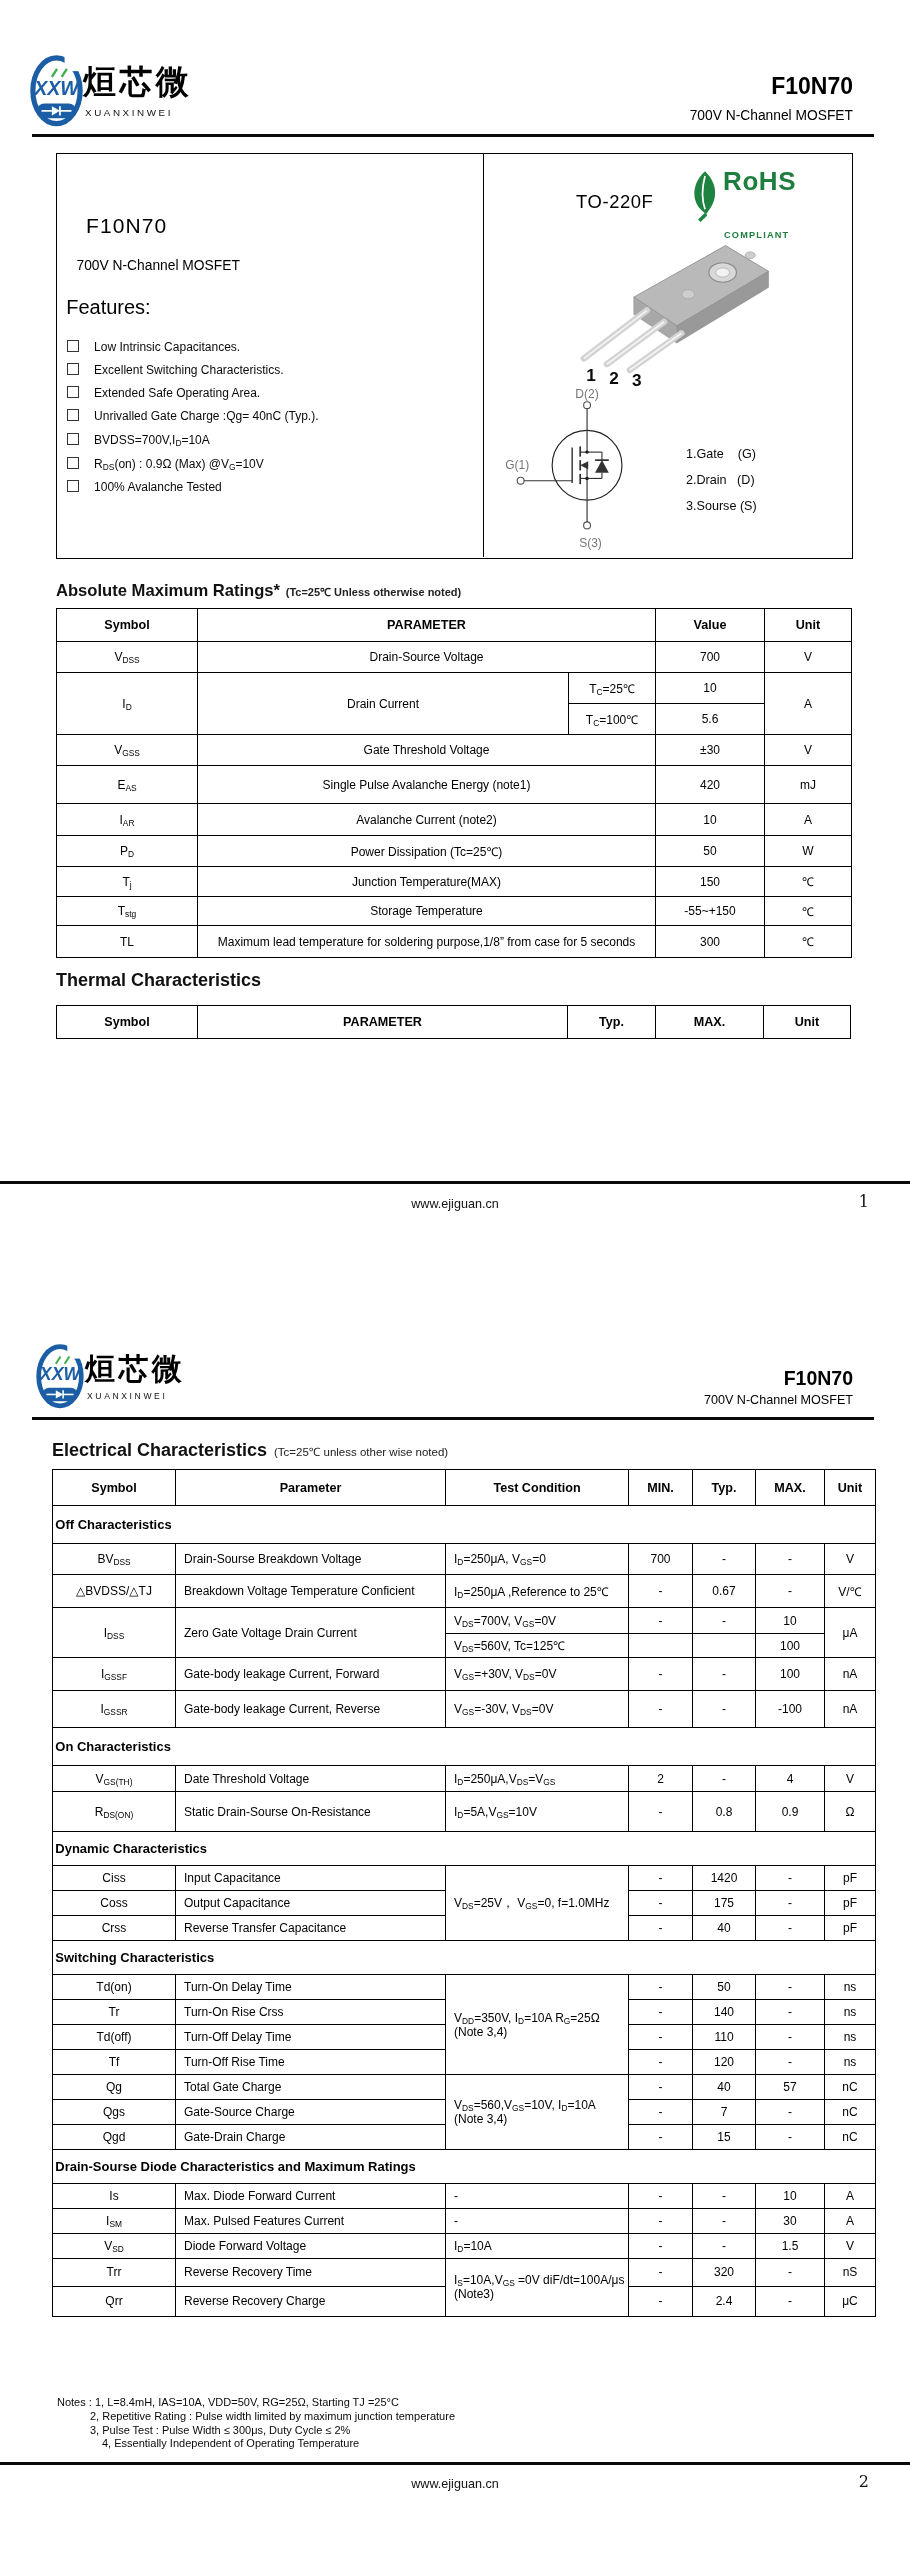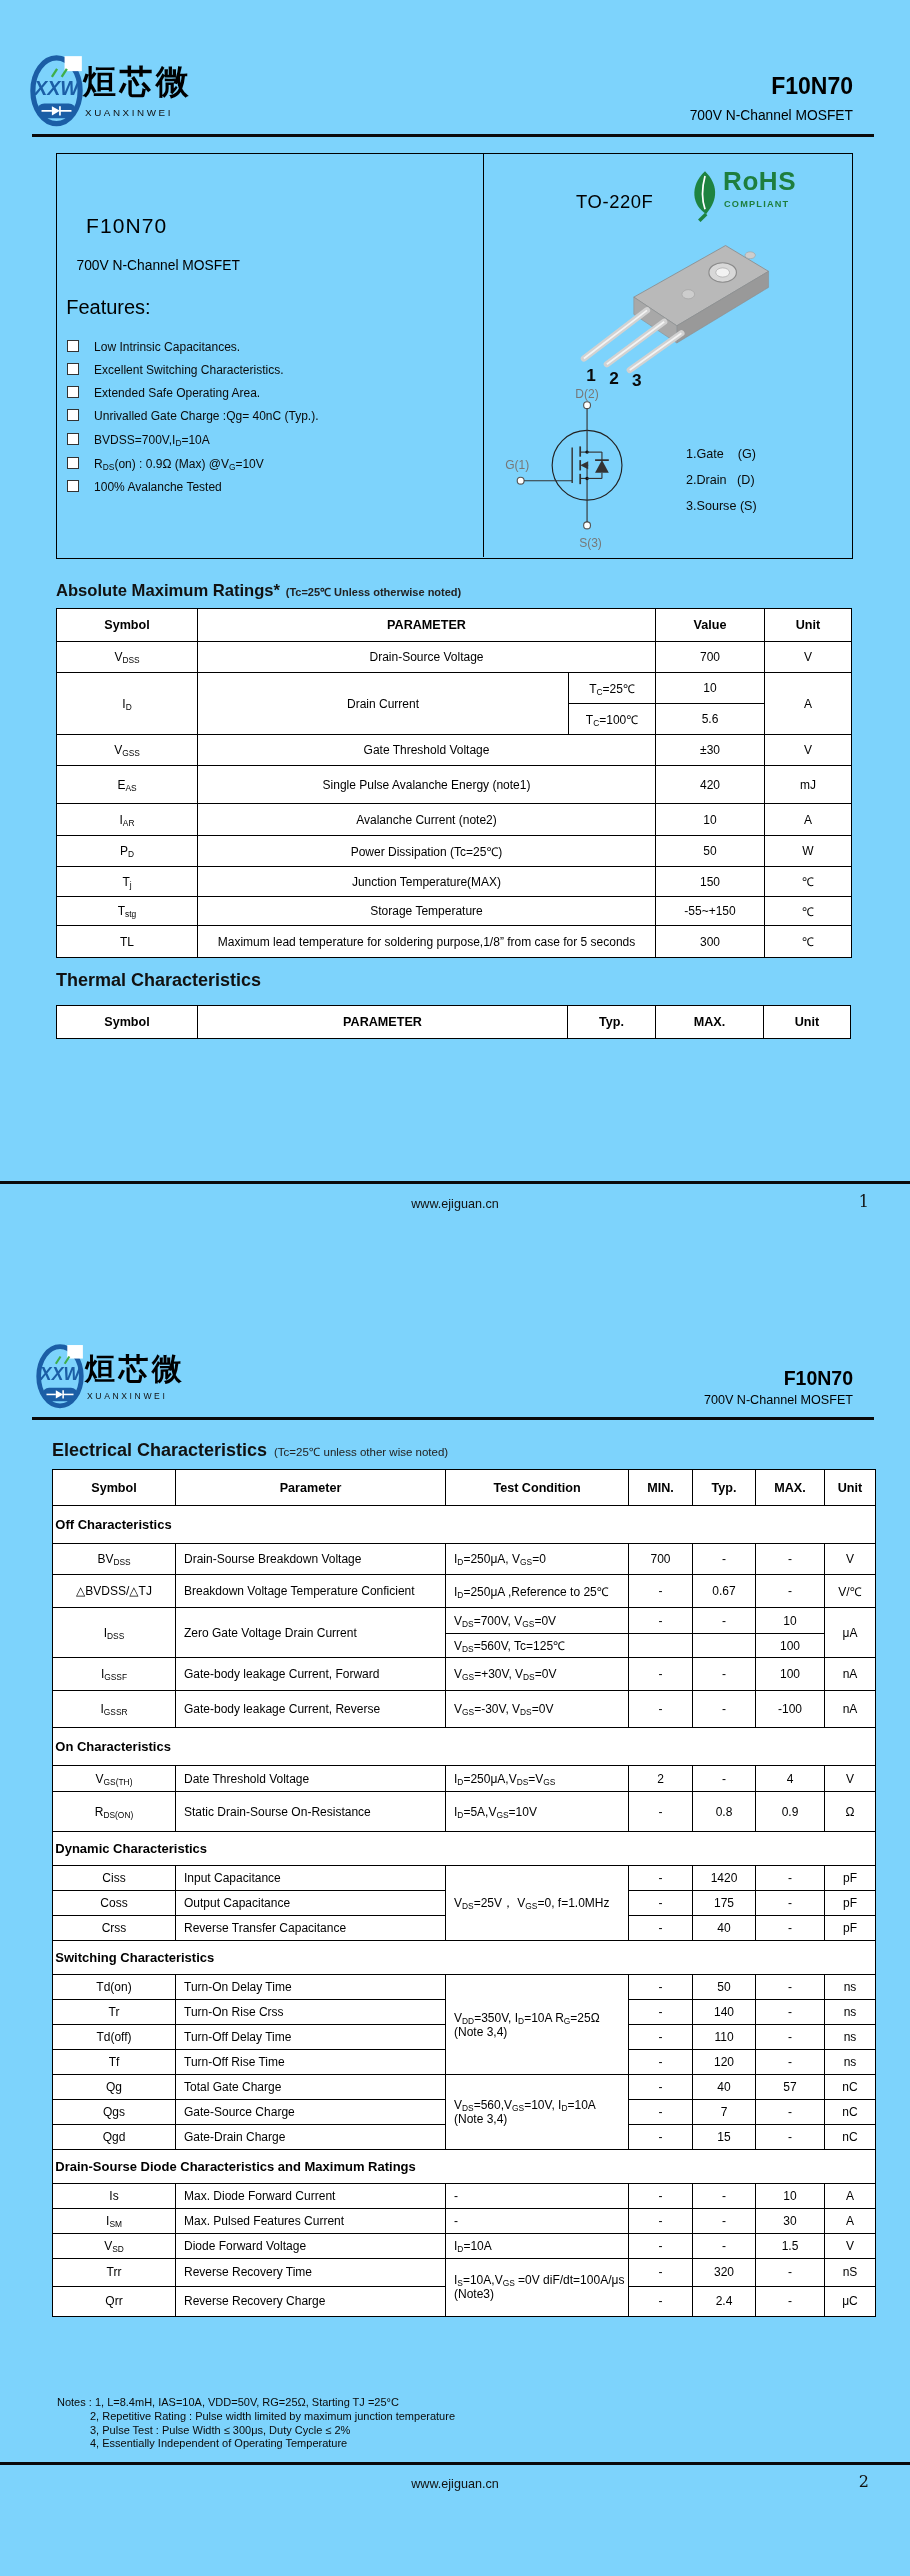--- a/index.html
+++ b/index.html
@@ -1,16 +1,16 @@
 <!DOCTYPE html>
 <html style="font-size:9.2px"><head>
 <meta charset="utf-8">
 <style>
   html,body{margin:0;padding:0;background:#e9e9e9;}
-  #canvas{position:relative;width:910px;height:2576px;background:#7dd3fc;
+  #canvas{position:relative;width:910px;height:2576px;background:#ffffff;
           font-family:"Liberation Sans", sans-serif;color:#000;overflow:hidden;}
   .abs{position:absolute;}
   sub{font-size:0.70em;vertical-align:-0.28em;line-height:0;}
 
   
   .rule{position:absolute;left:32px;width:842px;height:3.4px;background:#0a0a0a;}
   .part-big{position:absolute;right:57px;text-align:right;font-weight:bold;}
   .sub-big{position:absolute;right:57px;text-align:right;}
   .brand-cn{font-weight:bold;letter-spacing:3.4px;}
   .brand-en{letter-spacing:2.6px;color:#111;}
@@ -38,21 +38,21 @@
   table.sheet tr.section td{border-top:1.7px solid #000;border-bottom:1.7px solid #000;
               text-align:left;font-weight:bold;font-size:13px;padding-left:2.3px;}
 
   
   .foot-rule{position:absolute;left:0;width:910px;height:2.9px;background:#0a0a0a;}
   .foot-site{position:absolute;left:0;width:910px;text-align:center;font-size:12.6px;color:#111;}
   .foot-page{position:absolute;right:41px;font-size:16px;font-family:"DejaVu Serif", serif;color:#111;}
 
   
   .rohs-word{color:#1e7e3e;font-weight:800;font-size:26px;line-height:23px;letter-spacing:0.6px;}
-  .rohs-sub{color:#1e7e3e;font-weight:bold;font-size:9.2px;letter-spacing:1.2px;}
+  .rohs-sub{color:#1e7e3e;font-weight:bold;font-size:9.2px;letter-spacing:1.2px;margin-top:31px;}
   .to220{position:absolute;font-size:18.4px;letter-spacing:0.6px;color:#000;}
 </style>
 </head>
 <body>
 
 <div id="canvas">
 
   <section>
 
     <div class="abs" style="left:30px;top:55px;width:264px;height:75px;">
@@ -526,21 +526,21 @@
             <td>-</td>
             <td>μC</td>
           </tr>
         </tbody>
       </table>
 
     <div class="abs" style="left:57px;top:2396px;font-size:11px;line-height:13.8px;color:#0a0a0a;">
       <div>Notes : 1, L=8.4mH, IAS=10A, VDD=50V, RG=25Ω, Starting TJ =25°C</div>
       <div style="margin-left:33px;">2, Repetitive Rating : Pulse width limited by maximum junction temperature</div>
       <div style="margin-left:33px;">3, Pulse Test : Pulse Width ≤ 300μs, Duty Cycle ≤ 2%</div>
-      <div style="margin-left:33px;">4, Essentially Independent of Operating Temperature</div>
+      <div style="margin-left:45px;">4, Essentially Independent of Operating Temperature</div>
     </div>
 
     <div class="foot-rule" style="top:2462px;"></div>
     <div class="foot-site" style="top:2477px;">www.ejiguan.cn</div>
     <div class="foot-page" style="top:2472px;">2</div>
   </section>
 
 </div>
 
 

